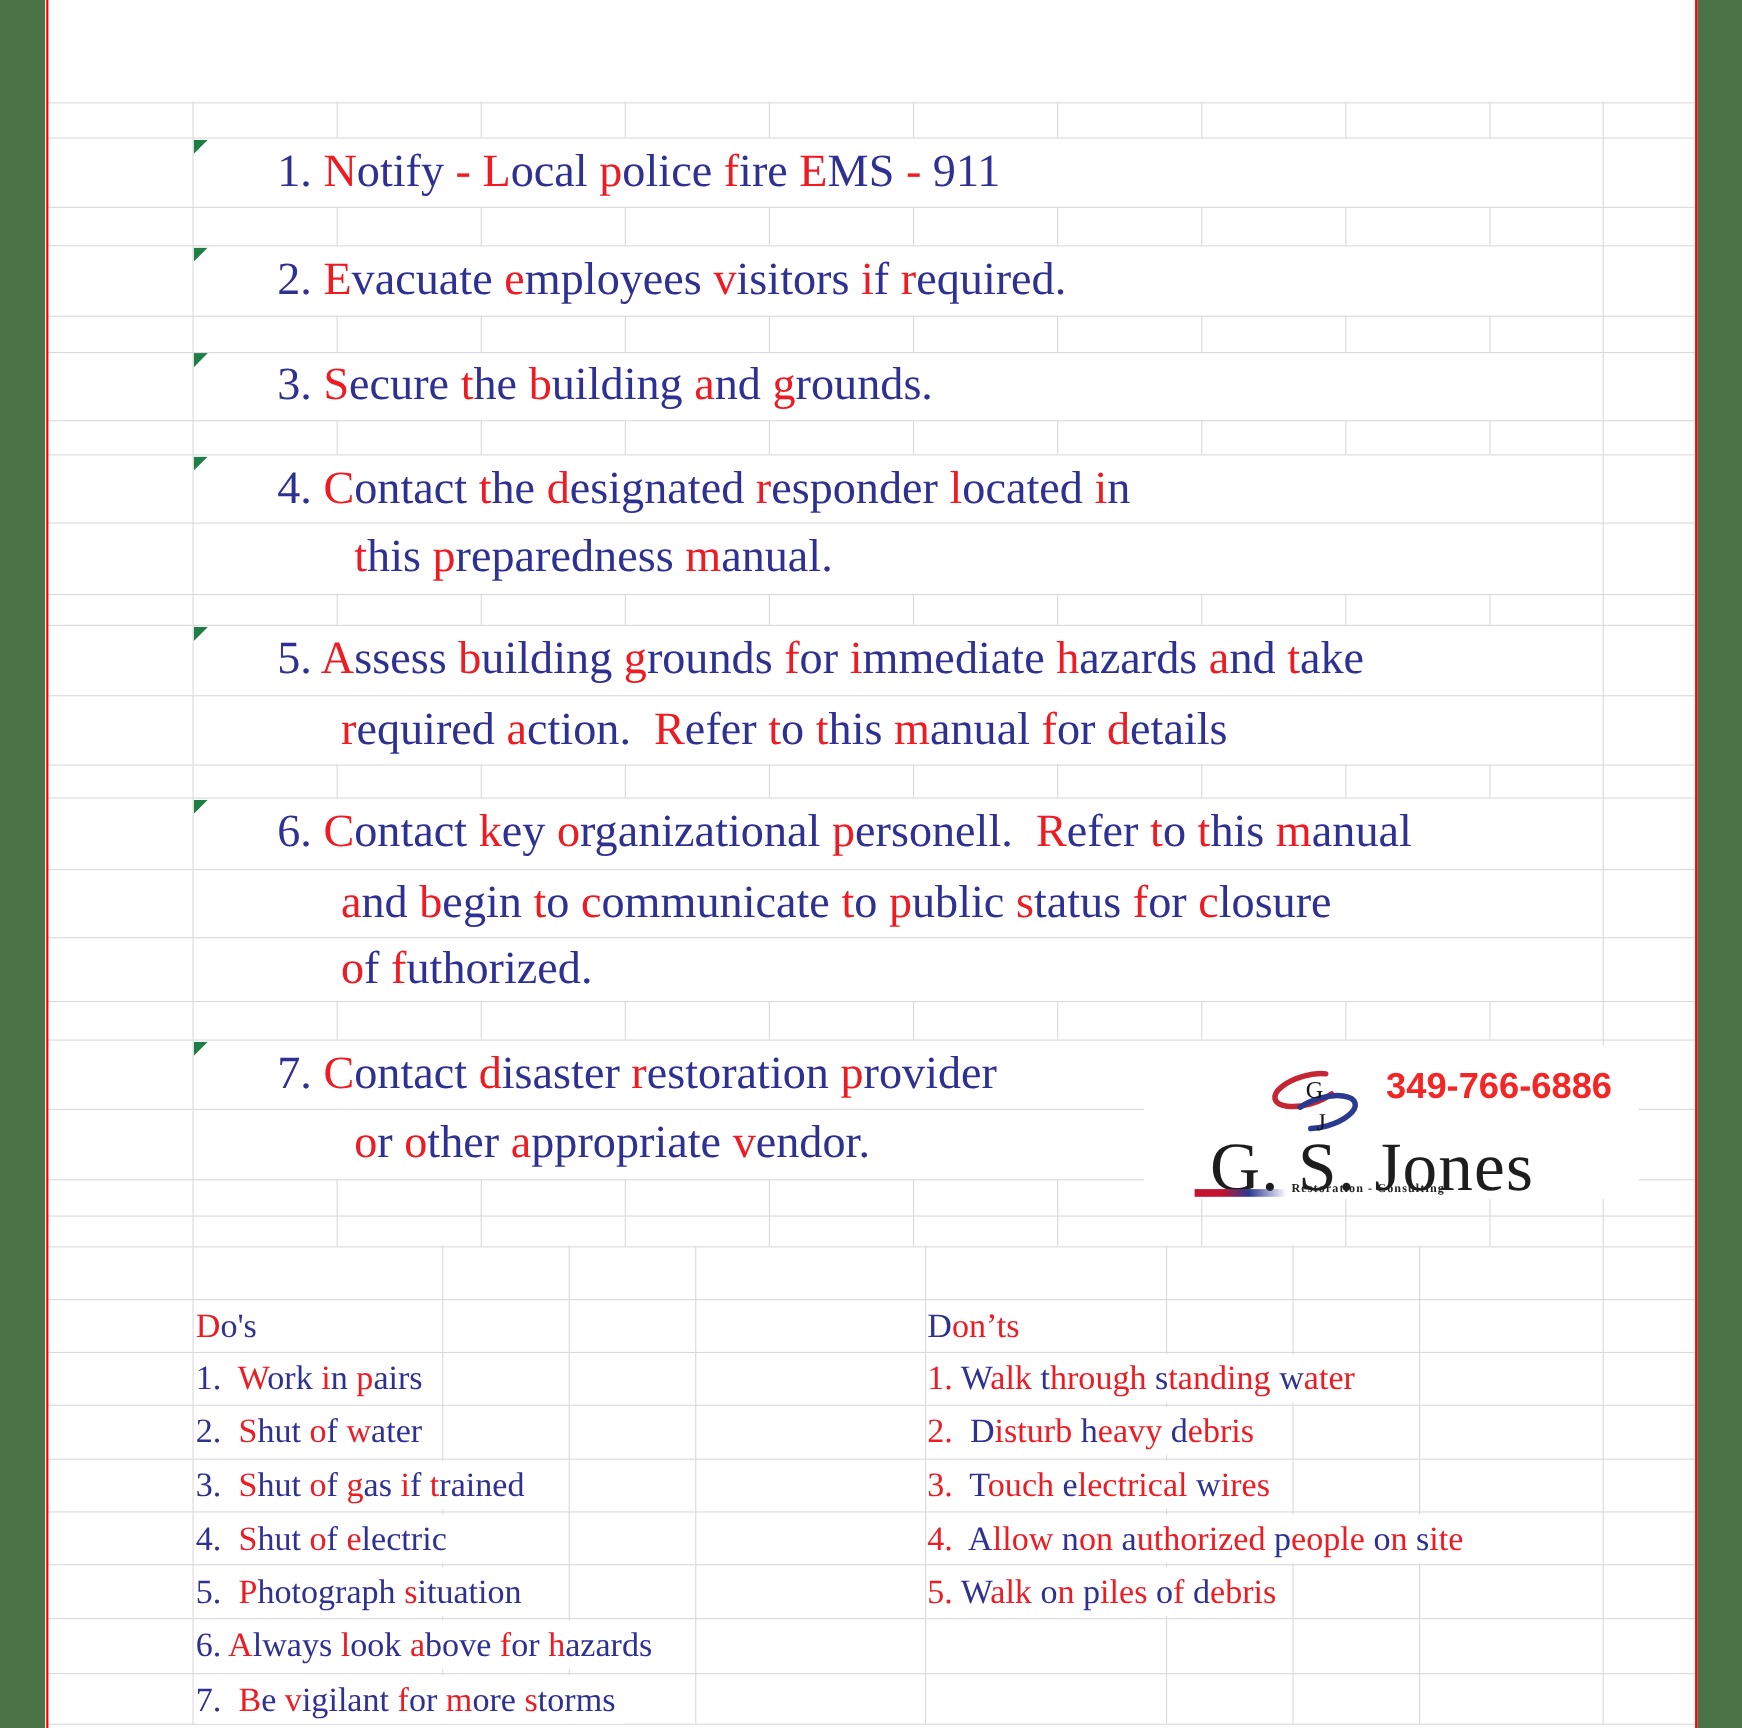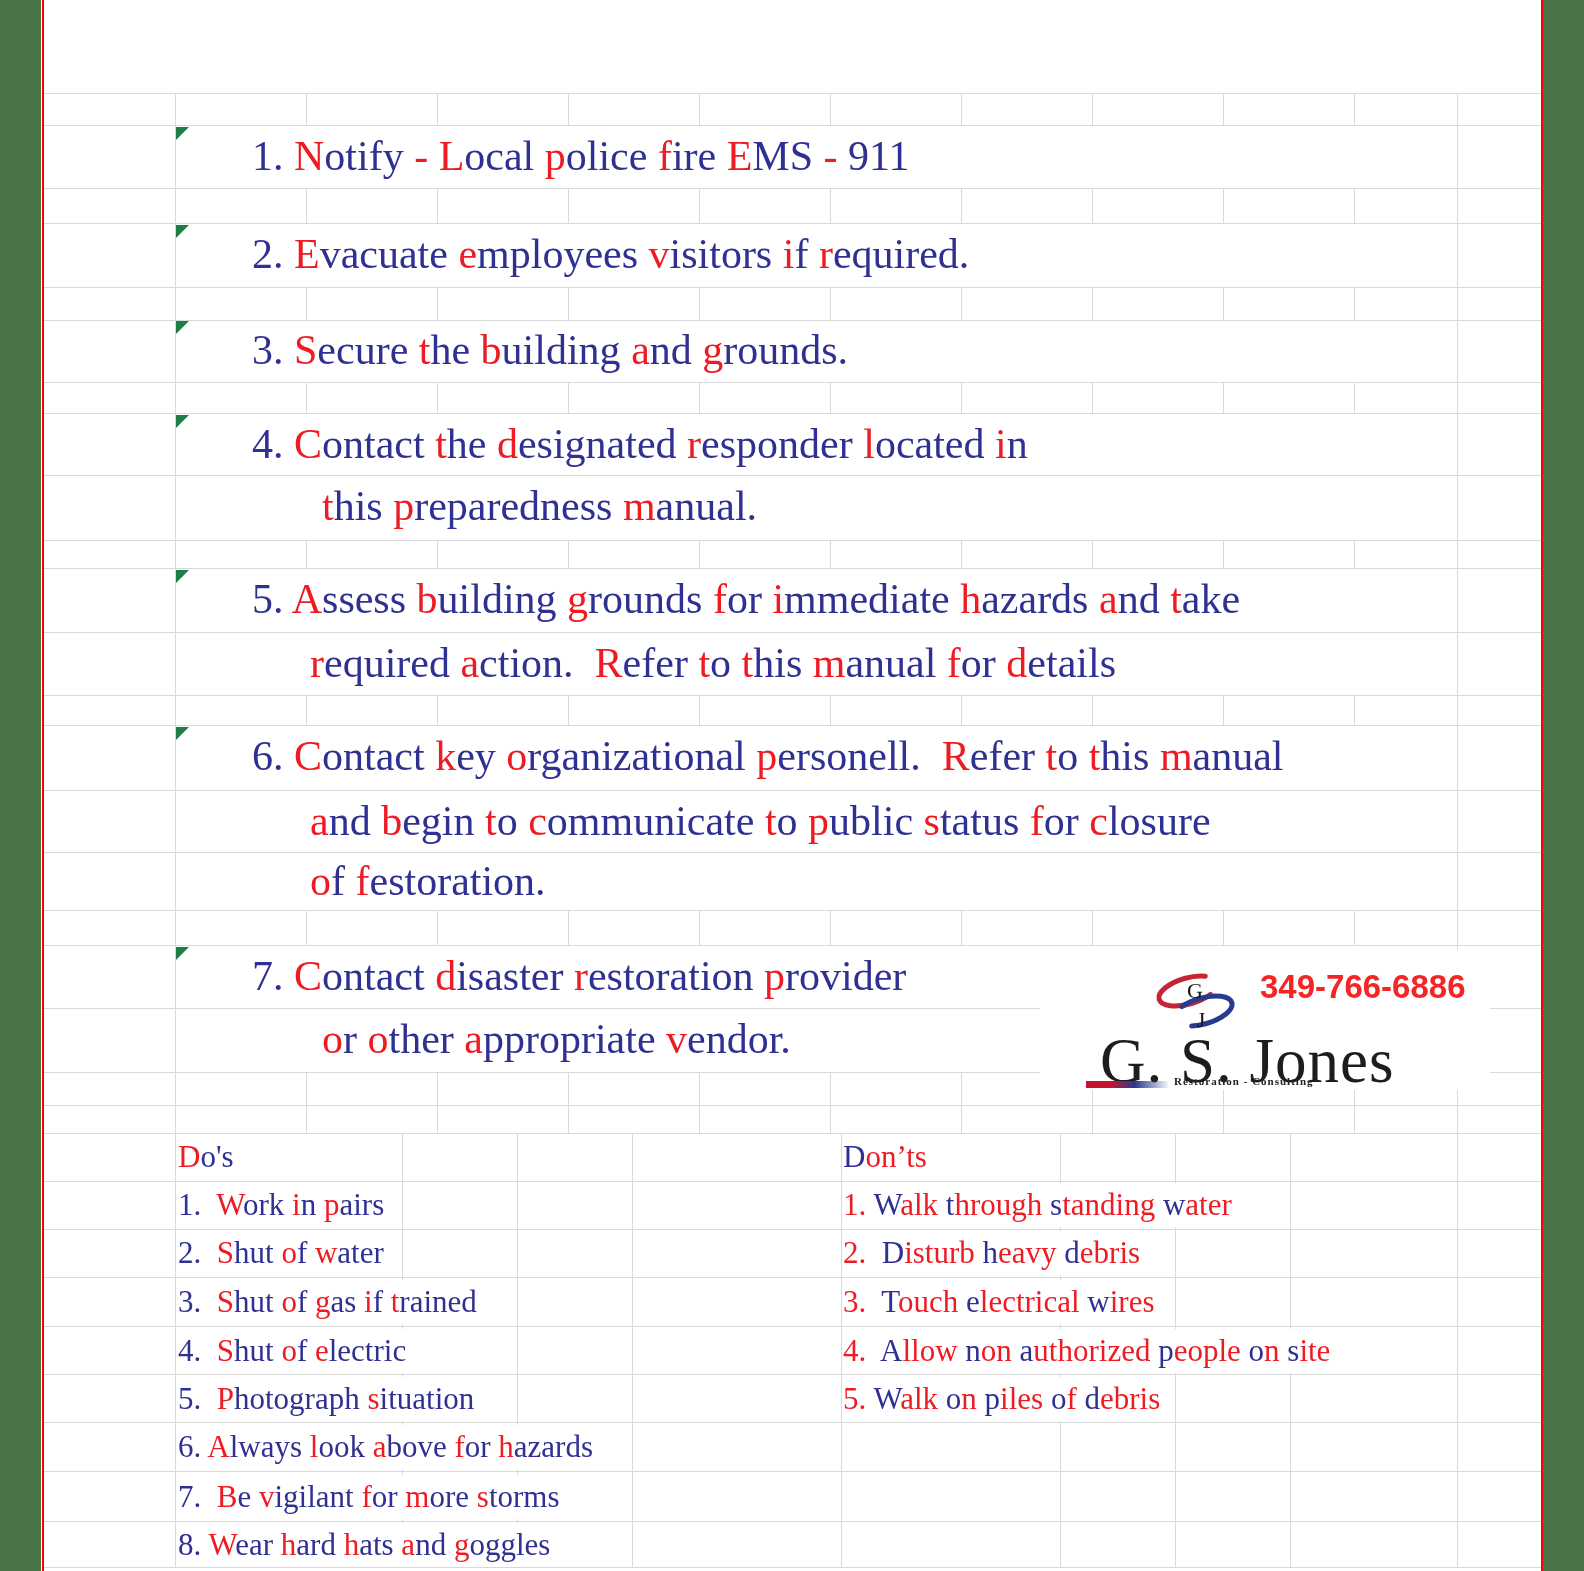--- a/index.html
+++ b/index.html
@@ -10,21 +10,21 @@
   .band.left{left:0;} .band.right{left:1543px;}
   .redline{position:absolute;top:0;bottom:0;width:2px;background:var(--redline);z-index:6;}
   .redline.left{left:42px;} .redline.right{left:1541px;}
   .gline{position:absolute;background:var(--grid);z-index:1;}
   .title{position:absolute;left:43px;top:6px;width:1498px;text-align:center;
          font-weight:bold;line-height:86px;z-index:3;letter-spacing:2px;}
   .title .t-first{font-size:78px;color:var(--red);}
   .title .t-rest{font-size:62px;color:var(--blue);}
   .proc-line{position:absolute;font-size:42px;line-height:62px;white-space:pre;z-index:3;}
   .small-line{position:absolute;font-size:31px;line-height:44px;white-space:pre;
-              background:#fff;padding:0 6px 0 0;z-index:3;}
+              background:#fff;padding:0 6px 0 0;z-index:3;margin-top:48px;}
   .tri{position:absolute;width:13px;height:13px;background:var(--tri);
        clip-path:polygon(0 0,100% 0,0 100%);z-index:4;}
   .logo-box{position:absolute;left:1040px;top:950px;width:450px;height:140px;background:#fff;z-index:2;}
   .logo-phone{position:absolute;left:220px;top:18px;font-family:"Liberation Sans",sans-serif;
               font-weight:700;font-size:33px;color:var(--phone);z-index:3;}
   .logo-mark{position:absolute;left:108px;top:20px;z-index:3;}
   .logo-name{position:absolute;left:60px;top:86px;font-size:63px;color:var(--black);
              letter-spacing:1px;line-height:50px;z-index:3;}
   .logo-bar{position:absolute;left:46px;top:131px;width:82px;height:7px;z-index:3;
             background:linear-gradient(to right,#c41230 0%,#c41230 30%,#2b3990 60%,rgba(43,57,144,0.05) 100%);}
@@ -170,21 +170,21 @@
     <div class="gline" style="left: 1290px; top: 1133px; width: 1px; height: 434px;"></div>
     <div class="proc-line" style="left: 252px; top: 125px;"><span style="color: rgb(47, 49, 146);">1.</span><span style="color: rgb(47, 49, 146);"> </span><span style="color: rgb(238, 27, 35);">N</span><span style="color: rgb(47, 49, 146);">otify</span><span style="color: rgb(47, 49, 146);"> </span><span style="color: rgb(238, 27, 35);">-</span><span style="color: rgb(47, 49, 146);"> </span><span style="color: rgb(238, 27, 35);">L</span><span style="color: rgb(47, 49, 146);">ocal</span><span style="color: rgb(47, 49, 146);"> </span><span style="color: rgb(238, 27, 35);">p</span><span style="color: rgb(47, 49, 146);">olice</span><span style="color: rgb(47, 49, 146);"> </span><span style="color: rgb(238, 27, 35);">f</span><span style="color: rgb(47, 49, 146);">ire</span><span style="color: rgb(47, 49, 146);"> </span><span style="color: rgb(238, 27, 35);">E</span><span style="color: rgb(47, 49, 146);">MS</span><span style="color: rgb(47, 49, 146);"> </span><span style="color: rgb(238, 27, 35);">-</span><span style="color: rgb(47, 49, 146);"> </span><span style="color: rgb(47, 49, 146);">911</span></div>
     <div class="proc-line" style="left: 252px; top: 223px;"><span style="color: rgb(47, 49, 146);">2.</span><span style="color: rgb(47, 49, 146);"> </span><span style="color: rgb(238, 27, 35);">E</span><span style="color: rgb(47, 49, 146);">vacuate</span><span style="color: rgb(47, 49, 146);"> </span><span style="color: rgb(238, 27, 35);">e</span><span style="color: rgb(47, 49, 146);">mployees</span><span style="color: rgb(47, 49, 146);"> </span><span style="color: rgb(238, 27, 35);">v</span><span style="color: rgb(47, 49, 146);">isitors</span><span style="color: rgb(47, 49, 146);"> </span><span style="color: rgb(238, 27, 35);">i</span><span style="color: rgb(47, 49, 146);">f</span><span style="color: rgb(47, 49, 146);"> </span><span style="color: rgb(238, 27, 35);">r</span><span style="color: rgb(47, 49, 146);">equired.</span></div>
     <div class="proc-line" style="left: 252px; top: 319px;"><span style="color: rgb(47, 49, 146);">3.</span><span style="color: rgb(47, 49, 146);"> </span><span style="color: rgb(238, 27, 35);">S</span><span style="color: rgb(47, 49, 146);">ecure</span><span style="color: rgb(47, 49, 146);"> </span><span style="color: rgb(238, 27, 35);">t</span><span style="color: rgb(47, 49, 146);">he</span><span style="color: rgb(47, 49, 146);"> </span><span style="color: rgb(238, 27, 35);">b</span><span style="color: rgb(47, 49, 146);">uilding</span><span style="color: rgb(47, 49, 146);"> </span><span style="color: rgb(238, 27, 35);">a</span><span style="color: rgb(47, 49, 146);">nd</span><span style="color: rgb(47, 49, 146);"> </span><span style="color: rgb(238, 27, 35);">g</span><span style="color: rgb(47, 49, 146);">rounds.</span></div>
     <div class="proc-line" style="left: 252px; top: 413px;"><span style="color: rgb(47, 49, 146);">4.</span><span style="color: rgb(47, 49, 146);"> </span><span style="color: rgb(238, 27, 35);">C</span><span style="color: rgb(47, 49, 146);">ontact</span><span style="color: rgb(47, 49, 146);"> </span><span style="color: rgb(238, 27, 35);">t</span><span style="color: rgb(47, 49, 146);">he</span><span style="color: rgb(47, 49, 146);"> </span><span style="color: rgb(238, 27, 35);">d</span><span style="color: rgb(47, 49, 146);">esignated</span><span style="color: rgb(47, 49, 146);"> </span><span style="color: rgb(238, 27, 35);">r</span><span style="color: rgb(47, 49, 146);">esponder</span><span style="color: rgb(47, 49, 146);"> </span><span style="color: rgb(238, 27, 35);">l</span><span style="color: rgb(47, 49, 146);">ocated</span><span style="color: rgb(47, 49, 146);"> </span><span style="color: rgb(238, 27, 35);">i</span><span style="color: rgb(47, 49, 146);">n</span></div>
     <div class="proc-line" style="left: 322px; top: 475px;"><span style="color: rgb(238, 27, 35);">t</span><span style="color: rgb(47, 49, 146);">his</span><span style="color: rgb(47, 49, 146);"> </span><span style="color: rgb(238, 27, 35);">p</span><span style="color: rgb(47, 49, 146);">reparedness</span><span style="color: rgb(47, 49, 146);"> </span><span style="color: rgb(238, 27, 35);">m</span><span style="color: rgb(47, 49, 146);">anual.</span></div>
     <div class="proc-line" style="left: 252px; top: 568px;"><span style="color: rgb(47, 49, 146);">5.</span><span style="color: rgb(47, 49, 146);"> </span><span style="color: rgb(238, 27, 35);">A</span><span style="color: rgb(47, 49, 146);">ssess</span><span style="color: rgb(47, 49, 146);"> </span><span style="color: rgb(238, 27, 35);">b</span><span style="color: rgb(47, 49, 146);">uilding</span><span style="color: rgb(47, 49, 146);"> </span><span style="color: rgb(238, 27, 35);">g</span><span style="color: rgb(47, 49, 146);">rounds</span><span style="color: rgb(47, 49, 146);"> </span><span style="color: rgb(238, 27, 35);">f</span><span style="color: rgb(47, 49, 146);">or</span><span style="color: rgb(47, 49, 146);"> </span><span style="color: rgb(238, 27, 35);">i</span><span style="color: rgb(47, 49, 146);">mmediate</span><span style="color: rgb(47, 49, 146);"> </span><span style="color: rgb(238, 27, 35);">h</span><span style="color: rgb(47, 49, 146);">azards</span><span style="color: rgb(47, 49, 146);"> </span><span style="color: rgb(238, 27, 35);">a</span><span style="color: rgb(47, 49, 146);">nd</span><span style="color: rgb(47, 49, 146);"> </span><span style="color: rgb(238, 27, 35);">t</span><span style="color: rgb(47, 49, 146);">ake</span></div>
     <div class="proc-line" style="left: 310px; top: 632px;"><span style="color: rgb(238, 27, 35);">r</span><span style="color: rgb(47, 49, 146);">equired</span><span style="color: rgb(47, 49, 146);"> </span><span style="color: rgb(238, 27, 35);">a</span><span style="color: rgb(47, 49, 146);">ction.</span><span style="color: rgb(47, 49, 146);">  </span><span style="color: rgb(238, 27, 35);">R</span><span style="color: rgb(47, 49, 146);">efer</span><span style="color: rgb(47, 49, 146);"> </span><span style="color: rgb(238, 27, 35);">t</span><span style="color: rgb(47, 49, 146);">o</span><span style="color: rgb(47, 49, 146);"> </span><span style="color: rgb(238, 27, 35);">t</span><span style="color: rgb(47, 49, 146);">his</span><span style="color: rgb(47, 49, 146);"> </span><span style="color: rgb(238, 27, 35);">m</span><span style="color: rgb(47, 49, 146);">anual</span><span style="color: rgb(47, 49, 146);"> </span><span style="color: rgb(238, 27, 35);">f</span><span style="color: rgb(47, 49, 146);">or</span><span style="color: rgb(47, 49, 146);"> </span><span style="color: rgb(238, 27, 35);">d</span><span style="color: rgb(47, 49, 146);">etails</span></div>
     <div class="proc-line" style="left: 252px; top: 725px;"><span style="color: rgb(47, 49, 146);">6.</span><span style="color: rgb(47, 49, 146);"> </span><span style="color: rgb(238, 27, 35);">C</span><span style="color: rgb(47, 49, 146);">ontact</span><span style="color: rgb(47, 49, 146);"> </span><span style="color: rgb(238, 27, 35);">k</span><span style="color: rgb(47, 49, 146);">ey</span><span style="color: rgb(47, 49, 146);"> </span><span style="color: rgb(238, 27, 35);">o</span><span style="color: rgb(47, 49, 146);">rganizational</span><span style="color: rgb(47, 49, 146);"> </span><span style="color: rgb(238, 27, 35);">p</span><span style="color: rgb(47, 49, 146);">ersonell.</span><span style="color: rgb(47, 49, 146);">  </span><span style="color: rgb(238, 27, 35);">R</span><span style="color: rgb(47, 49, 146);">efer</span><span style="color: rgb(47, 49, 146);"> </span><span style="color: rgb(238, 27, 35);">t</span><span style="color: rgb(47, 49, 146);">o</span><span style="color: rgb(47, 49, 146);"> </span><span style="color: rgb(238, 27, 35);">t</span><span style="color: rgb(47, 49, 146);">his</span><span style="color: rgb(47, 49, 146);"> </span><span style="color: rgb(238, 27, 35);">m</span><span style="color: rgb(47, 49, 146);">anual</span></div>
     <div class="proc-line" style="left: 310px; top: 790px;"><span style="color: rgb(238, 27, 35);">a</span><span style="color: rgb(47, 49, 146);">nd</span><span style="color: rgb(47, 49, 146);"> </span><span style="color: rgb(238, 27, 35);">b</span><span style="color: rgb(47, 49, 146);">egin</span><span style="color: rgb(47, 49, 146);"> </span><span style="color: rgb(238, 27, 35);">t</span><span style="color: rgb(47, 49, 146);">o</span><span style="color: rgb(47, 49, 146);"> </span><span style="color: rgb(238, 27, 35);">c</span><span style="color: rgb(47, 49, 146);">ommunicate</span><span style="color: rgb(47, 49, 146);"> </span><span style="color: rgb(238, 27, 35);">t</span><span style="color: rgb(47, 49, 146);">o</span><span style="color: rgb(47, 49, 146);"> </span><span style="color: rgb(238, 27, 35);">p</span><span style="color: rgb(47, 49, 146);">ublic</span><span style="color: rgb(47, 49, 146);"> </span><span style="color: rgb(238, 27, 35);">s</span><span style="color: rgb(47, 49, 146);">tatus</span><span style="color: rgb(47, 49, 146);"> </span><span style="color: rgb(238, 27, 35);">f</span><span style="color: rgb(47, 49, 146);">or</span><span style="color: rgb(47, 49, 146);"> </span><span style="color: rgb(238, 27, 35);">c</span><span style="color: rgb(47, 49, 146);">losure</span></div>
-    <div class="proc-line" style="left: 310px; top: 850px;"><span style="color: rgb(238, 27, 35);">o</span><span style="color: rgb(47, 49, 146);">f</span><span style="color: rgb(47, 49, 146);"> </span><span style="color: rgb(238, 27, 35);">f</span><span style="color: rgb(47, 49, 146);">estoration.</span></div>
+    <div class="proc-line" style="left: 310px; top: 850px;"><span style="color: rgb(238, 27, 35);">o</span><span style="color: rgb(47, 49, 146);">f</span><span style="color: rgb(47, 49, 146);"> </span><span style="color: rgb(238, 27, 35);">f</span><span style="color: rgb(47, 49, 146);">uthorized.</span></div>
     <div class="proc-line" style="left: 252px; top: 945px;"><span style="color: rgb(47, 49, 146);">7.</span><span style="color: rgb(47, 49, 146);"> </span><span style="color: rgb(238, 27, 35);">C</span><span style="color: rgb(47, 49, 146);">ontact</span><span style="color: rgb(47, 49, 146);"> </span><span style="color: rgb(238, 27, 35);">d</span><span style="color: rgb(47, 49, 146);">isaster</span><span style="color: rgb(47, 49, 146);"> </span><span style="color: rgb(238, 27, 35);">r</span><span style="color: rgb(47, 49, 146);">estoration</span><span style="color: rgb(47, 49, 146);"> </span><span style="color: rgb(238, 27, 35);">p</span><span style="color: rgb(47, 49, 146);">rovider</span></div>
     <div class="proc-line" style="left: 322px; top: 1008px;"><span style="color: rgb(238, 27, 35);">o</span><span style="color: rgb(47, 49, 146);">r</span><span style="color: rgb(47, 49, 146);"> </span><span style="color: rgb(238, 27, 35);">o</span><span style="color: rgb(47, 49, 146);">ther</span><span style="color: rgb(47, 49, 146);"> </span><span style="color: rgb(238, 27, 35);">a</span><span style="color: rgb(47, 49, 146);">ppropriate</span><span style="color: rgb(47, 49, 146);"> </span><span style="color: rgb(238, 27, 35);">v</span><span style="color: rgb(47, 49, 146);">endor.</span></div>
     <div class="small-line" style="left: 178px; top: 1135px;"><span style="color: rgb(238, 27, 35);">D</span><span style="color: rgb(47, 49, 146);">o's</span></div>
     <div class="small-line" style="left: 178px; top: 1183px;"><span style="color: rgb(47, 49, 146);">1.</span><span style="color: rgb(47, 49, 146);">  </span><span style="color: rgb(238, 27, 35);">W</span><span style="color: rgb(47, 49, 146);">ork</span><span style="color: rgb(47, 49, 146);"> </span><span style="color: rgb(238, 27, 35);">i</span><span style="color: rgb(47, 49, 146);">n</span><span style="color: rgb(47, 49, 146);"> </span><span style="color: rgb(238, 27, 35);">p</span><span style="color: rgb(47, 49, 146);">airs</span></div>
     <div class="small-line" style="left: 178px; top: 1231px;"><span style="color: rgb(47, 49, 146);">2.</span><span style="color: rgb(47, 49, 146);">  </span><span style="color: rgb(238, 27, 35);">S</span><span style="color: rgb(47, 49, 146);">hut</span><span style="color: rgb(47, 49, 146);"> </span><span style="color: rgb(238, 27, 35);">o</span><span style="color: rgb(47, 49, 146);">f</span><span style="color: rgb(47, 49, 146);"> </span><span style="color: rgb(238, 27, 35);">w</span><span style="color: rgb(47, 49, 146);">ater</span></div>
     <div class="small-line" style="left: 178px; top: 1280px;"><span style="color: rgb(47, 49, 146);">3.</span><span style="color: rgb(47, 49, 146);">  </span><span style="color: rgb(238, 27, 35);">S</span><span style="color: rgb(47, 49, 146);">hut</span><span style="color: rgb(47, 49, 146);"> </span><span style="color: rgb(238, 27, 35);">o</span><span style="color: rgb(47, 49, 146);">f</span><span style="color: rgb(47, 49, 146);"> </span><span style="color: rgb(238, 27, 35);">g</span><span style="color: rgb(47, 49, 146);">as</span><span style="color: rgb(47, 49, 146);"> </span><span style="color: rgb(238, 27, 35);">i</span><span style="color: rgb(47, 49, 146);">f</span><span style="color: rgb(47, 49, 146);"> </span><span style="color: rgb(238, 27, 35);">t</span><span style="color: rgb(47, 49, 146);">rained</span></div>
     <div class="small-line" style="left: 178px; top: 1329px;"><span style="color: rgb(47, 49, 146);">4.</span><span style="color: rgb(47, 49, 146);">  </span><span style="color: rgb(238, 27, 35);">S</span><span style="color: rgb(47, 49, 146);">hut</span><span style="color: rgb(47, 49, 146);"> </span><span style="color: rgb(238, 27, 35);">o</span><span style="color: rgb(47, 49, 146);">f</span><span style="color: rgb(47, 49, 146);"> </span><span style="color: rgb(238, 27, 35);">e</span><span style="color: rgb(47, 49, 146);">lectric</span></div>
     <div class="small-line" style="left: 178px; top: 1377px;"><span style="color: rgb(47, 49, 146);">5.</span><span style="color: rgb(47, 49, 146);">  </span><span style="color: rgb(238, 27, 35);">P</span><span style="color: rgb(47, 49, 146);">hotograph</span><span style="color: rgb(47, 49, 146);"> </span><span style="color: rgb(238, 27, 35);">s</span><span style="color: rgb(47, 49, 146);">ituation</span></div>
     <div class="small-line" style="left: 178px; top: 1425px;"><span style="color: rgb(47, 49, 146);">6.</span><span style="color: rgb(47, 49, 146);"> </span><span style="color: rgb(238, 27, 35);">A</span><span style="color: rgb(47, 49, 146);">lways</span><span style="color: rgb(47, 49, 146);"> </span><span style="color: rgb(238, 27, 35);">l</span><span style="color: rgb(47, 49, 146);">ook</span><span style="color: rgb(47, 49, 146);"> </span><span style="color: rgb(238, 27, 35);">a</span><span style="color: rgb(47, 49, 146);">bove</span><span style="color: rgb(47, 49, 146);"> </span><span style="color: rgb(238, 27, 35);">f</span><span style="color: rgb(47, 49, 146);">or</span><span style="color: rgb(47, 49, 146);"> </span><span style="color: rgb(238, 27, 35);">h</span><span style="color: rgb(47, 49, 146);">azards</span></div>
     <div class="small-line" style="left: 178px; top: 1475px;"><span style="color: rgb(47, 49, 146);">7.</span><span style="color: rgb(47, 49, 146);">  </span><span style="color: rgb(238, 27, 35);">B</span><span style="color: rgb(47, 49, 146);">e</span><span style="color: rgb(47, 49, 146);"> </span><span style="color: rgb(238, 27, 35);">v</span><span style="color: rgb(47, 49, 146);">igilant</span><span style="color: rgb(47, 49, 146);"> </span><span style="color: rgb(238, 27, 35);">f</span><span style="color: rgb(47, 49, 146);">or</span><span style="color: rgb(47, 49, 146);"> </span><span style="color: rgb(238, 27, 35);">m</span><span style="color: rgb(47, 49, 146);">ore</span><span style="color: rgb(47, 49, 146);"> </span><span style="color: rgb(238, 27, 35);">s</span><span style="color: rgb(47, 49, 146);">torms</span></div>

